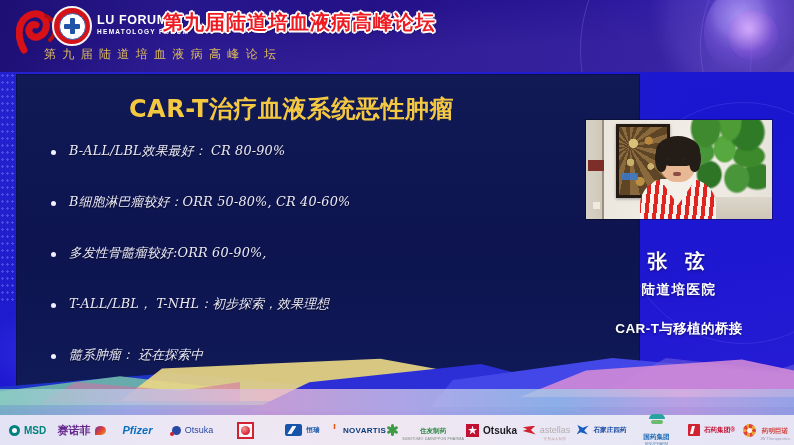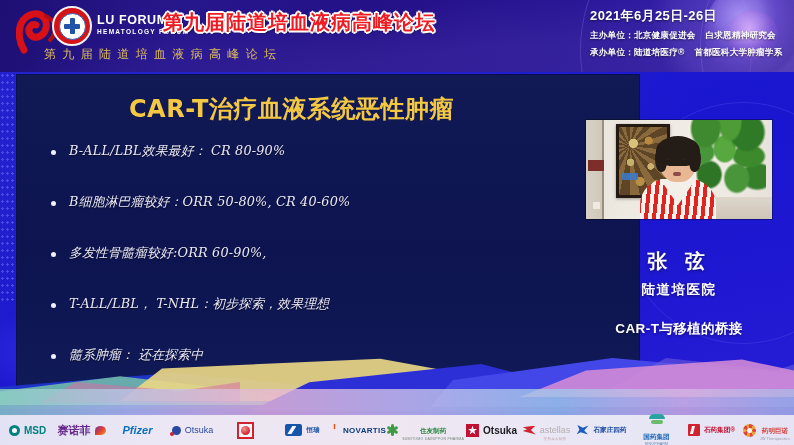--- a/index.html
+++ b/index.html
@@ -349,25 +349,20 @@
             <div class="cross"></div>
           </div>
       </div>
       <div class="logo-en1">LU FORUM</div>
       <div class="logo-en2">HEMATOLOGY  FORUM</div>
       <div class="logo-cn">第 九 届 陆 道 培 血 液 病 高 峰 论 坛</div>
     </div>
 
     <div class="b-title">第九届陆道培血液病高峰论坛</div>
 
-    <div class="meta">
-      <div class="date">2021年6月25日-26日</div>
-      <div class="row"><span>主办单位：</span><span>北京健康促进会</span><span class="gap"></span><span>白求恩精神研究会</span></div>
-      <div class="row"><span>承办单位：</span><span>陆道培医疗®</span><span class="gap"></span><span>首都医科大学肿瘤学系</span></div>
-    </div>
   </div>
 
   <div class="slide">
     <div class="slide-title">CAR-T治疗血液系统恶性肿瘤</div>
     <div class="bullets">
       <div class="bullet">B-ALL/LBL效果最好：     CR  80-90%</div>
       <div class="bullet">B细胞淋巴瘤较好：ORR  50-80%, CR  40-60%</div>
       <div class="bullet">多发性骨髓瘤较好:ORR  60-90%,</div>
       <div class="bullet">T-ALL/LBL， T-NHL：初步探索，效果理想</div>
       <div class="bullet">髓系肿瘤：   还在探索中</div>

